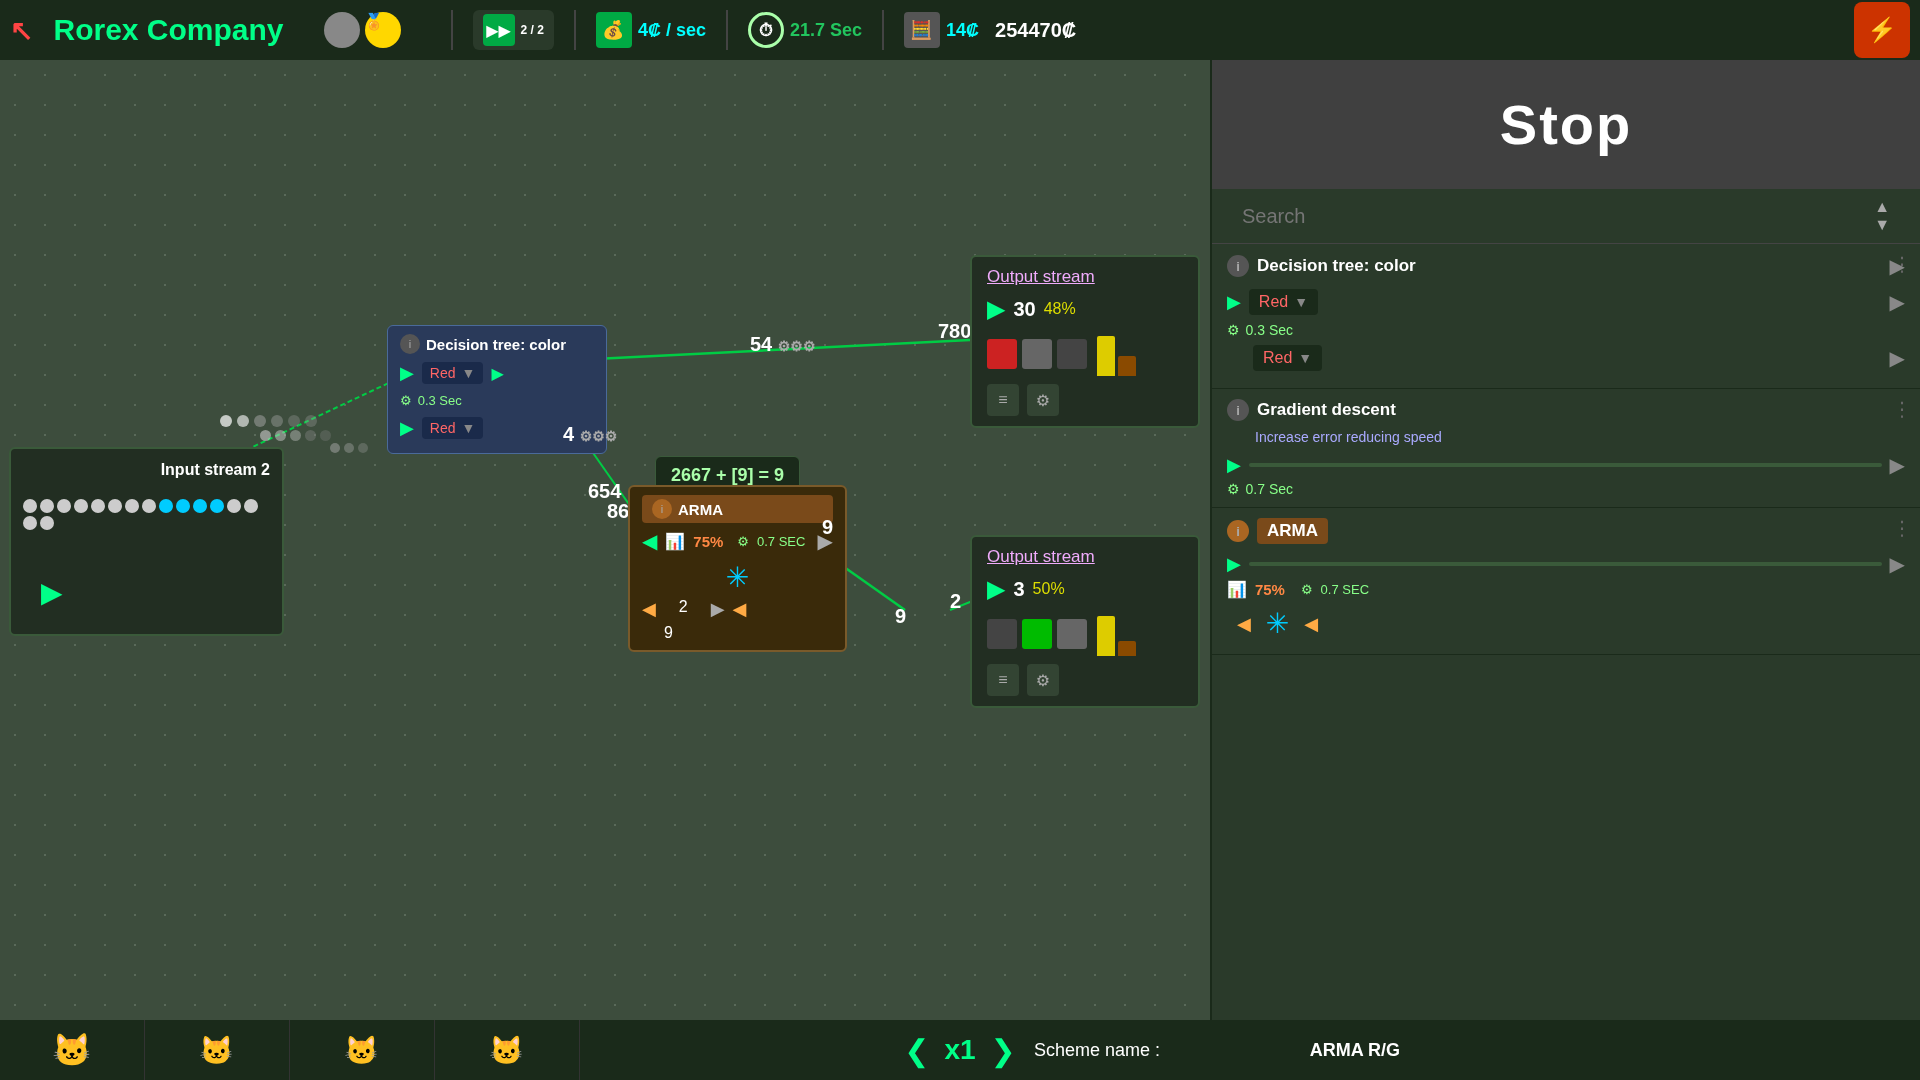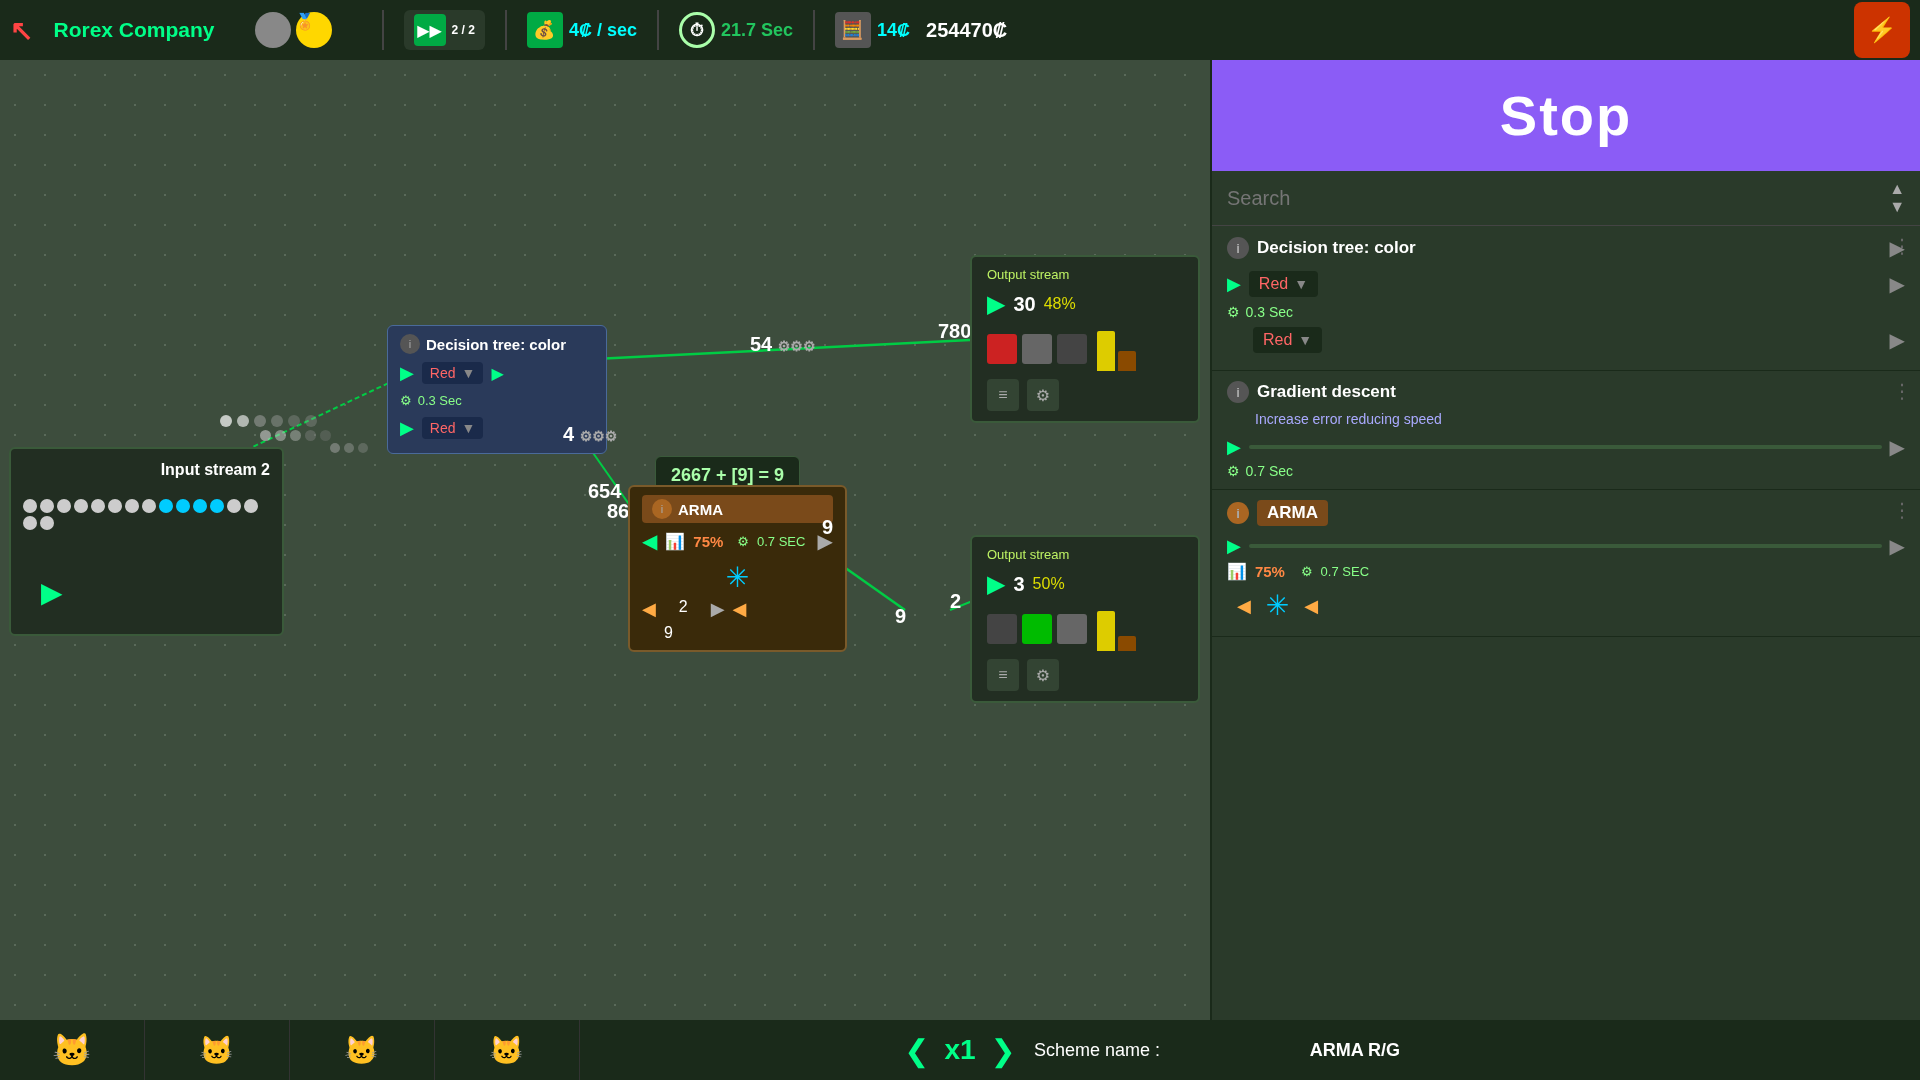--- a/index.html
+++ b/index.html
@@ -5,21 +5,21 @@
     * { margin: 0; padding: 0; box-sizing: border-box; }
     body { width: 1920px; height: 1080px; overflow: hidden; font-family: 'Arial', sans-serif; background: #3a4a3a; }
 
     
     #topbar {
       position: absolute; top: 0; left: 0; width: 1920px; height: 60px;
       background: #1a2a1a; display: flex; align-items: center; padding: 0 10px;
       z-index: 100; gap: 20px;
     }
     .topbar-logo { color: #ff4444; font-size: 28px; font-weight: bold; }
-    .topbar-company { color: #00ff88; font-size: 21px; font-weight: bold; margin-right: 20px; }
+    .topbar-company { color: #00ff88; font-size: 30px; font-weight: bold; margin-right: 20px; }
     .topbar-avatar { display: flex; gap: 5px; margin-right: 30px; }
     .avatar-circle { width: 36px; height: 36px; border-radius: 50%; background: #888; }
     .avatar-medal { width: 36px; height: 36px; border-radius: 50%; background: #ffd700; }
     .topbar-stat { display: flex; align-items: center; gap: 6px; color: white; font-size: 18px; font-weight: bold; }
     .topbar-stat .icon-box { 
       width: 36px; height: 36px; background: #00aa44; display: flex; align-items: center; 
       justify-content: center; color: white; font-size: 18px; border-radius: 4px;
     }
     .topbar-stat .icon-clock { background: none; border: 3px solid #aaffaa; border-radius: 50%; width: 36px; height: 36px; display: flex; align-items: center; justify-content: center; }
     .topbar-stat .icon-calc { background: #555; border-radius: 4px; width: 36px; height: 36px; display: flex; align-items: center; justify-content: center; }
@@ -49,27 +49,27 @@
       overflow: hidden;
     }
 
     
     #right-panel {
       position: absolute; top: 60px; right: 0; width: 710px; height: 1020px;
       background: #2a3a2a; border-left: 2px solid #1a2a1a;
       display: flex; flex-direction: column;
     }
     #stop-btn {
-      width: 100%; height: 111px; background: #8b5cf6; display: flex; align-items: center;
+      width: 100%; height: 129px; background: #404040; display: flex; align-items: center;
       justify-content: center; font-size: 56px; font-weight: bold; color: white;
       cursor: pointer; letter-spacing: 2px;
     }
     #search-bar {
       width: 100%; height: 55px; background: #2a3a2a; border-bottom: 1px solid #444;
-      display: flex; align-items: center; padding: 0 15px;
+      display: flex; align-items: center; padding: 0 30px;
     }
     #search-input {
       width: 100%; background: transparent; border: none; outline: none;
       color: #aaa; font-size: 20px;
     }
 
     
     .panel-item {
       background: #2a3a2a; border-bottom: 1px solid #1a2a1a;
       padding: 10px 15px; position: relative;
@@ -162,21 +162,21 @@
     .play-triangle {
       position: absolute; bottom: 25px; left: 30px;
       color: #00ff88; font-size: 28px;
     }
 
     
     .output-stream-box {
       position: absolute; background: #222e22; border: 2px solid #3a5a3a; border-radius: 6px;
       padding: 10px 15px;
     }
-    .output-title { color: #bef264; font-size: 13px; margin-bottom: 8px; }
+    .output-title { color: #f0abfc; font-size: 17px; margin-bottom: 8px; text-decoration: underline; }
     .output-nums { color: white; font-size: 20px; font-weight: bold; }
     .output-pct { color: #dddd00; font-size: 16px; }
     .color-square { width: 30px; height: 30px; border-radius: 3px; }
     .color-red { background: #cc2222; }
     .color-gray { background: #666666; }
     .color-darkgray { background: #444444; }
     .output-actions {
       display: flex; gap: 8px; margin-top: 8px;
     }
     .action-btn {

